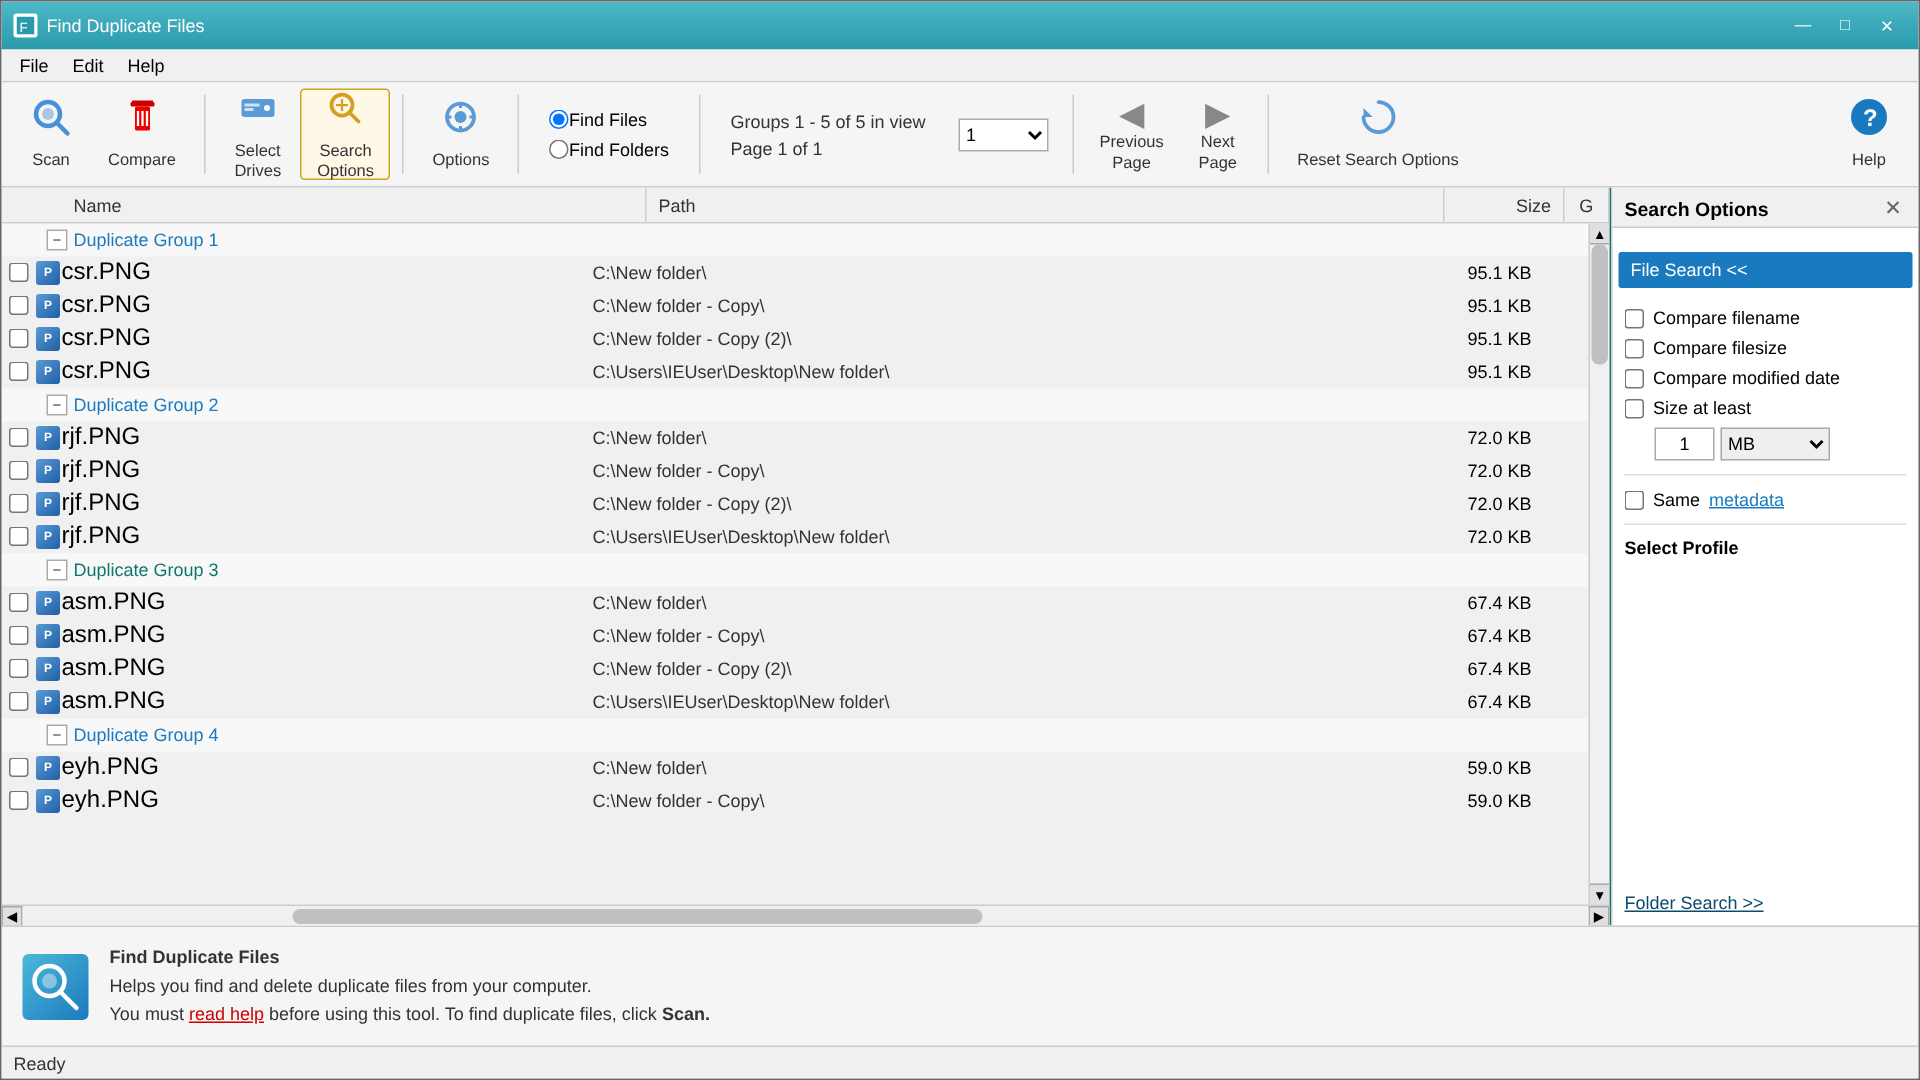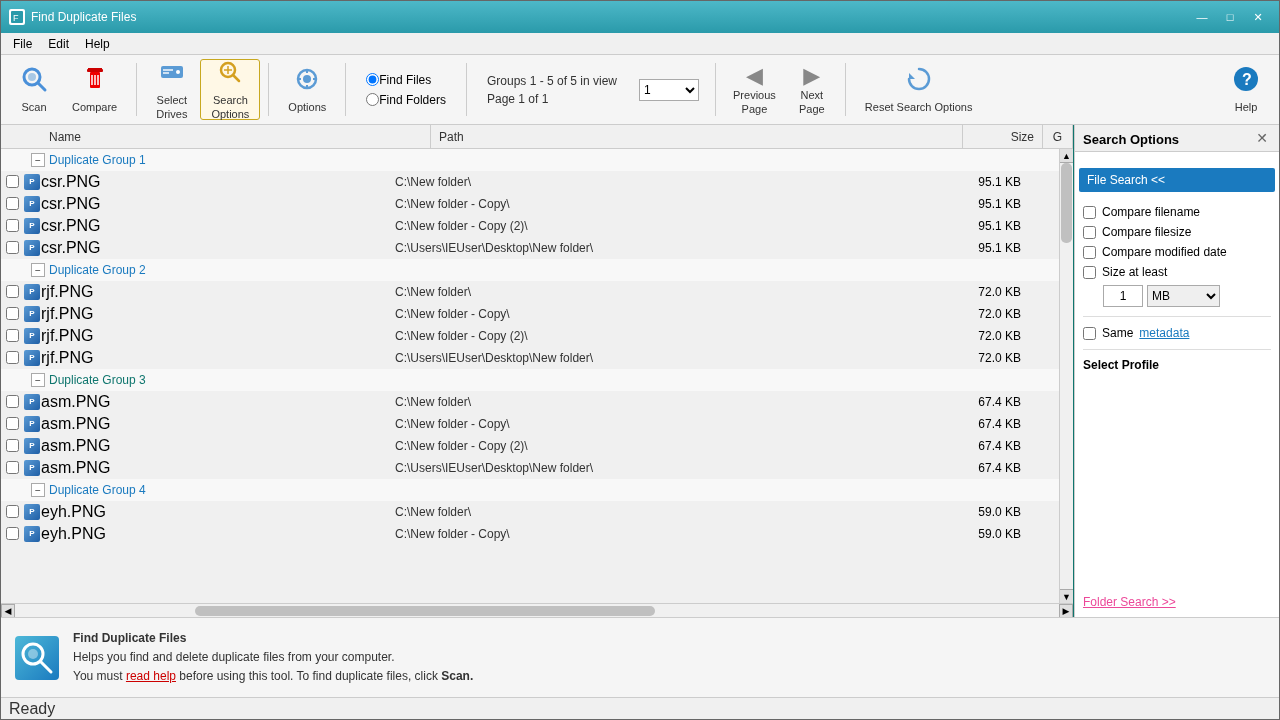--- a/index.html
+++ b/index.html
@@ -341,21 +341,21 @@
     .profile-select {
       width: 100%;
       height: 26px;
       border: 1px solid #aaa;
       font-size: 12px;
       background: white;
     }
 
     .folder-search-link {
       display: block;
-      color: #ec4899;
+      color: #0c4a6e;
       text-decoration: underline;
       cursor: pointer;
       padding: 8px;
       font-size: 12px;
     }
 
     
     .bottom-info {
       background: #f5f5f5;
       border-top: 1px solid #ccc;
@@ -388,21 +388,21 @@
     .bottom-text strong { font-weight: bold; }
 
     
     .status-bar {
       background: #f0f0f0;
       border-top: 1px solid #ccc;
       height: 22px;
       display: flex;
       align-items: center;
       padding: 0 8px;
-      font-size: 16px;
+      font-size: 12px;
       color: #333;
       justify-content: space-between;
     }
 
     
     .v-scroll {
       width: 14px;
       background: #f0f0f0;
       border-left: 1px solid #ccc;
       display: flex;

